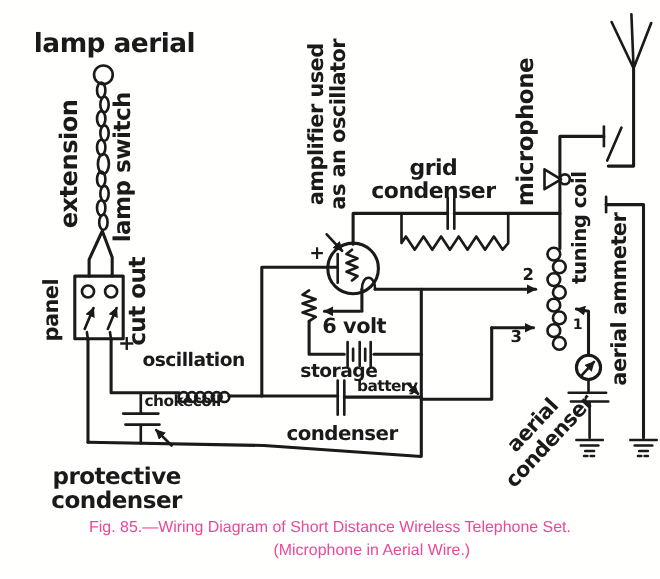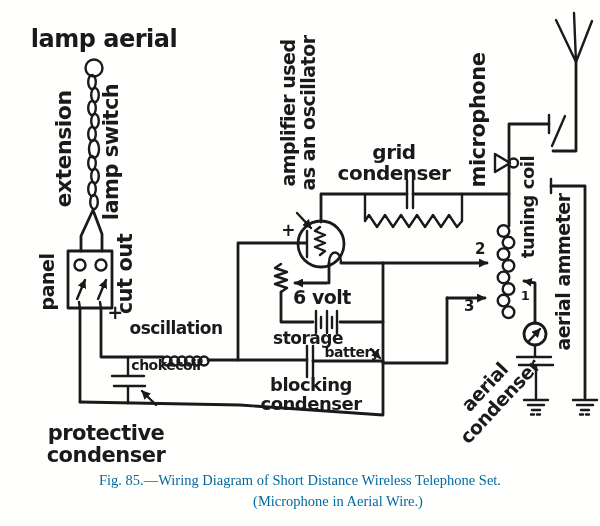--- a/index.html
+++ b/index.html
@@ -8,21 +8,21 @@
   svg{position:absolute;left:0;top:0;}
   .wire{stroke:#1a1a1a;stroke-width:2.8;fill:none;stroke-linecap:round;stroke-linejoin:round;}
   .sym{stroke:#1a1a1a;stroke-width:2.4;fill:none;stroke-linecap:round;stroke-linejoin:round;}
   .lab{position:absolute;transform:translate(-50%,-50%);white-space:nowrap;
        font-weight:bold;letter-spacing:-0.5px;line-height:1.05;text-align:center;}
   .vlab{position:absolute;transform:translate(-50%,-50%) rotate(-90deg);white-space:nowrap;
        font-weight:bold;letter-spacing:-0.5px;line-height:1.05;text-align:center;}
   .dlab{position:absolute;transform:translate(-50%,-50%) rotate(-47deg);white-space:nowrap;
        font-weight:bold;letter-spacing:-0.5px;line-height:1.08;text-align:center;}
   .cap{position:absolute;transform:translate(-50%,-50%);white-space:nowrap;
-       font-family:Liberation Serif, serif;color:#0369a1;}
+       font-family:Liberation Sans, sans-serif;color:#ec4899;}
 </style>
 </head>
 <body>
 
 <div id="fig">
 
 <svg width="600" height="526" viewBox="0 0 600 526">
   <defs>
     <marker id="arr" markerUnits="userSpaceOnUse" markerWidth="11" markerHeight="9" refX="8" refY="4.5" orient="auto">
       <path d="M0,0 L9,4.5 L0,9 z" fill="#1a1a1a"></path>
@@ -188,21 +188,20 @@
 </div>
 
 
 <div class="lab" style="left:322px;top:298px;font-size:19px;">6 volt</div>
 
 <div class="lab" style="left:308px;top:339px;font-size:17px;">storage</div>
 
 <div class="lab" style="left:344px;top:352px;font-size:14px;padding-left:16px;">battery</div>
 
 <div class="lab" style="left:311px;top:395px;font-size:18px;">
-  <div>blocking</div>
   <div>condenser</div>
 </div>
 
 <div class="lab" style="left:176px;top:329px;font-size:17px;">oscillation</div>
 
 <div class="lab" style="left:166px;top:345px;font-size:14px;margin-top:20px;">chokecoil</div>
 
 <div class="lab" style="left:106px;top:444px;font-size:21px;">
   <div>protective</div>
   <div>condenser</div>

